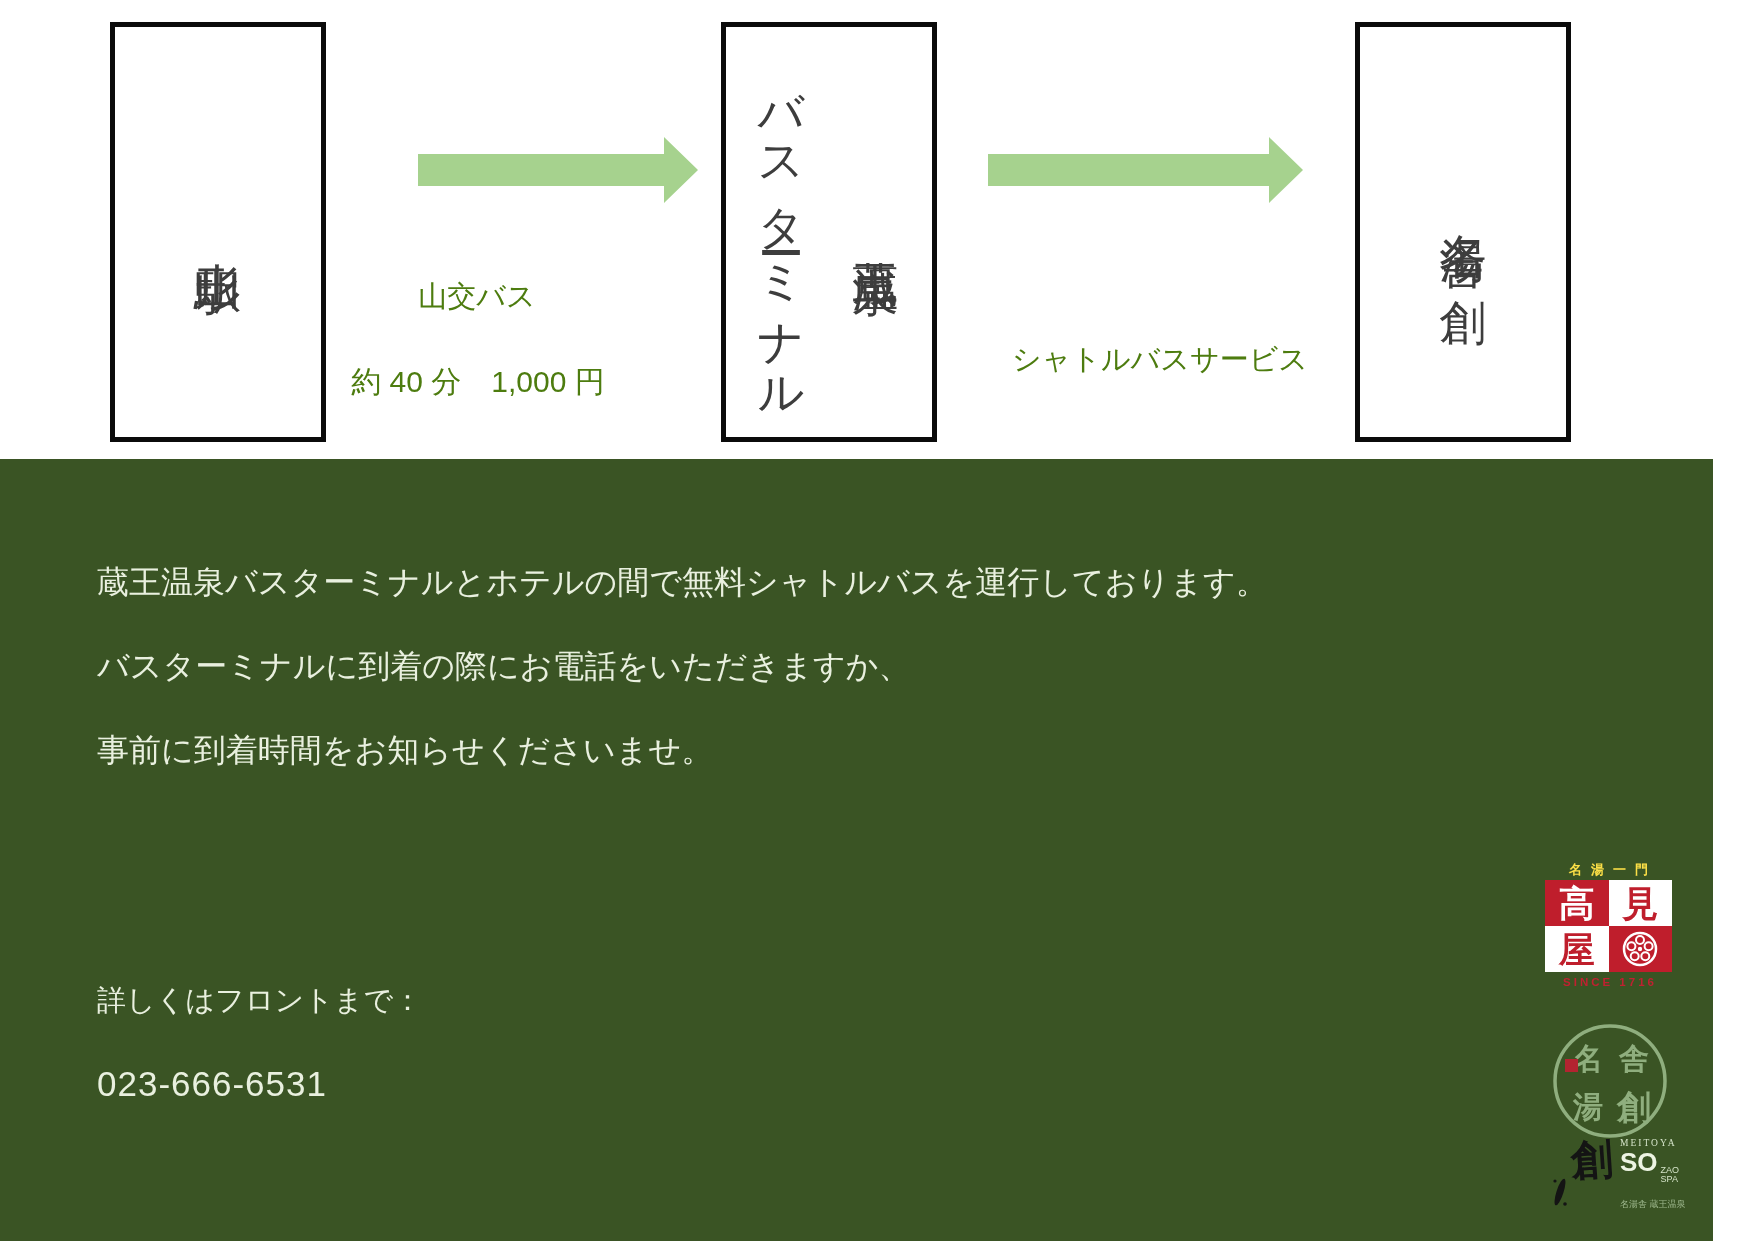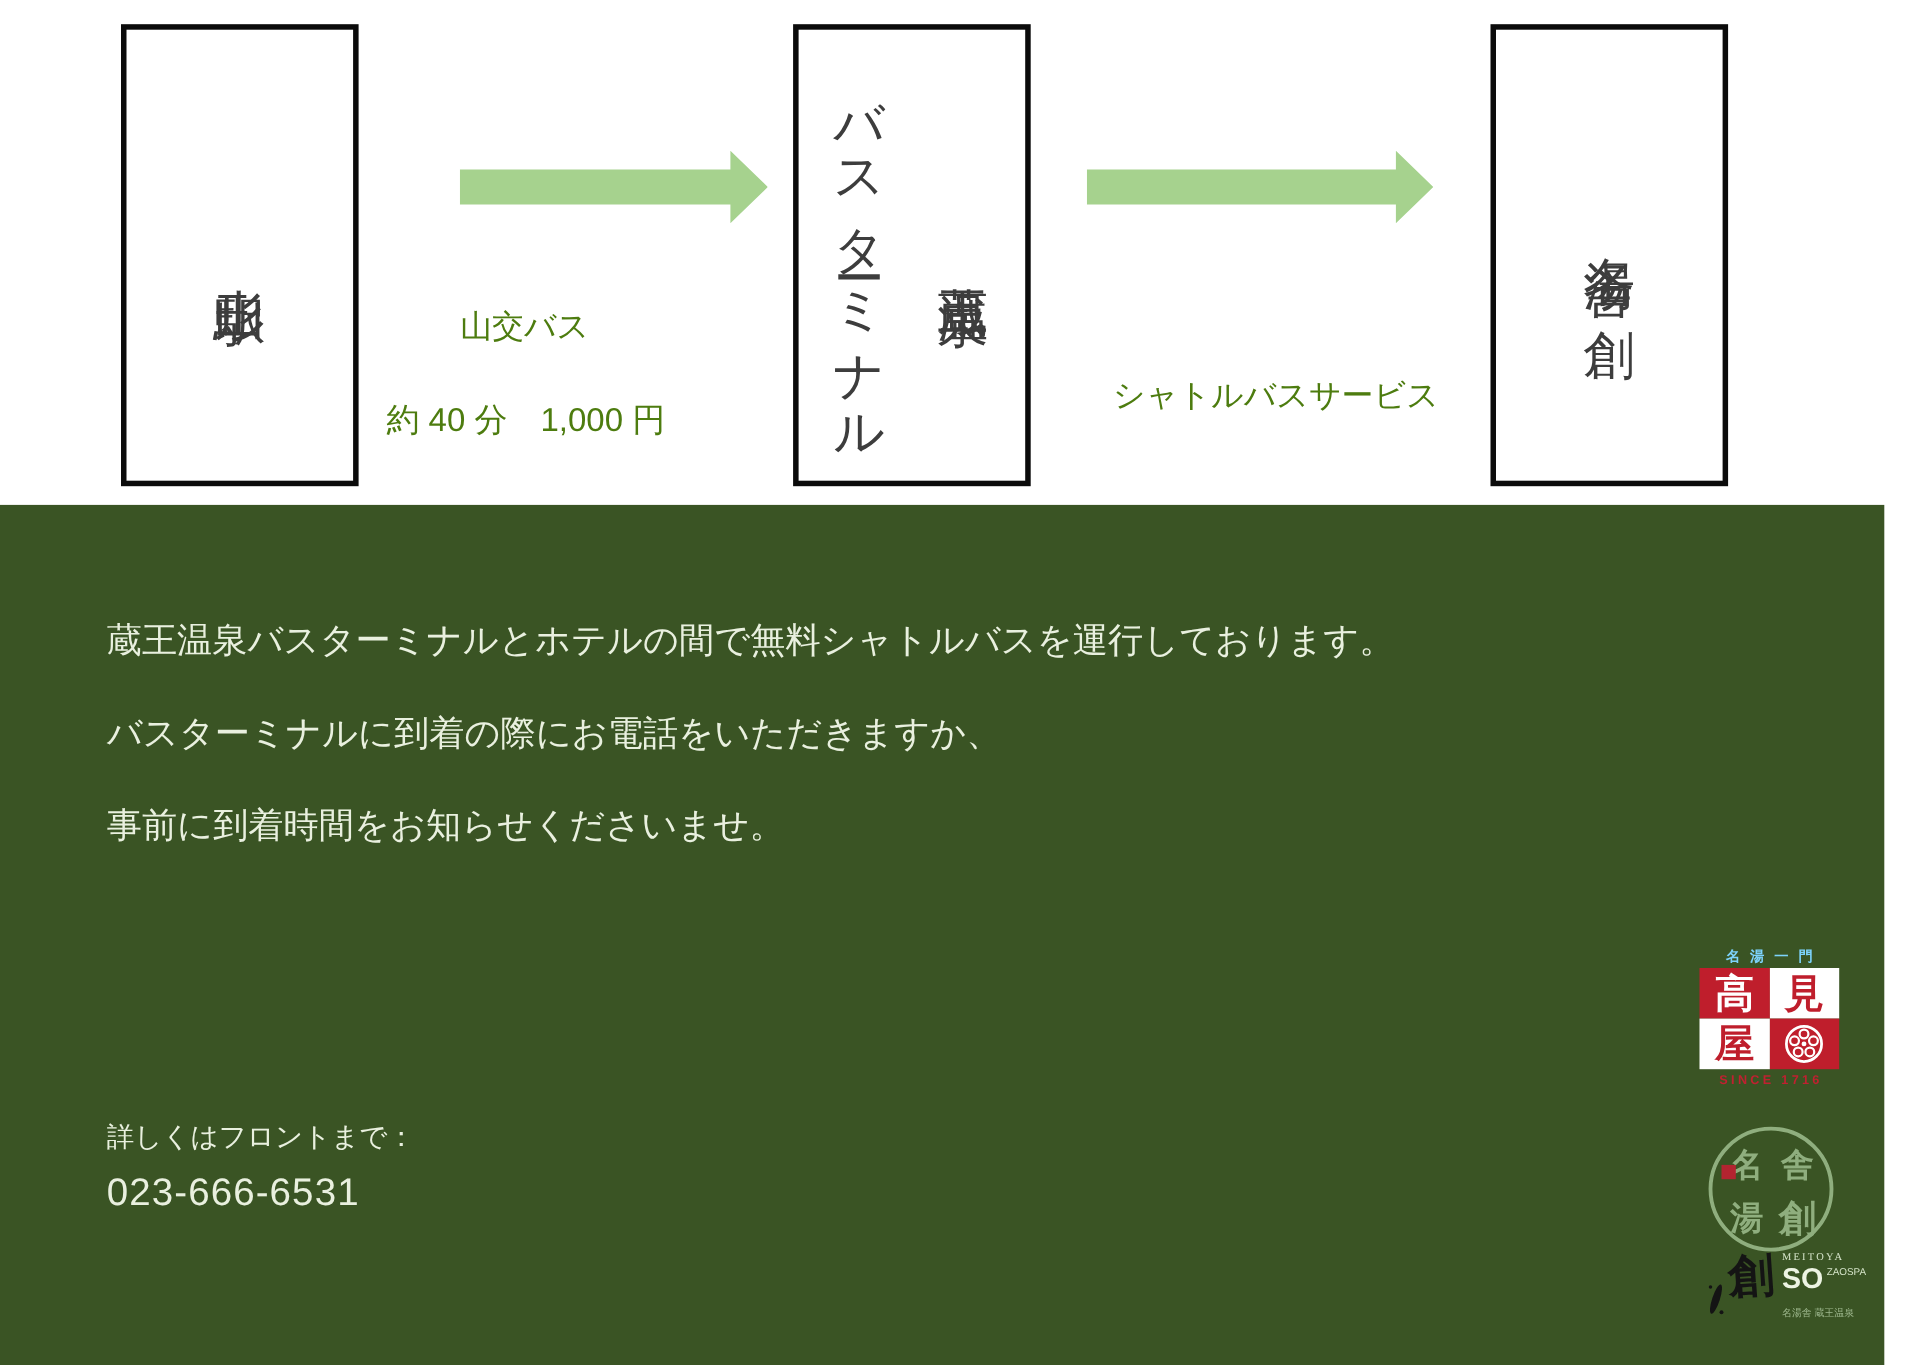--- a/index.html
+++ b/index.html
@@ -39,26 +39,26 @@
   .green-section{
     position:absolute;left:0;top:459px;width:1713px;height:782px;
     background:#3a5424;
   }
   .notice-line{
     position:absolute;left:97px;color:#e9f0df;font-size:32px;white-space:nowrap;
   }
   .n1{top:102px;}
   .n2{top:186px;}
   .n3{top:270px;}
-  .contact{top:522px;font-size:25px;margin-top:36px;}
+  .contact{top:522px;font-size:29px;}
   .phone{top:605px;font-size:35px;letter-spacing:1px;}
   
   .takamiya{position:absolute;left:1545px;top:402px;width:127px;}
   .takamiya-motto{
-    font-size:13px;font-weight:bold;color:#7dd3fc;
+    font-size:13px;font-weight:bold;color:#fde047;
     text-align:center;letter-spacing:9px;text-indent:9px;
     height:17px;line-height:17px;
   }
   .seal-grid{
     margin-top:2px;width:127px;height:92px;
     display:grid;grid-template-columns:1fr 1fr;grid-template-rows:1fr 1fr;
   }
   .seal-tile{
     display:flex;align-items:center;justify-content:center;
     font-family:"DejaVu Serif","Liberation Serif",serif;
@@ -83,21 +83,21 @@
   .brush-char{
     font-family:"DejaVu Serif","Liberation Serif",serif;
     font-size:42px;font-weight:bold;color:#141414;line-height:1;
     transform:rotate(-4deg);
   }
   .splat{align-self:flex-end;margin-right:-4px;}
   .wm-col{display:flex;flex-direction:column;}
   .wm-en{font-size:9.5px;letter-spacing:2px;color:#d4e3c8;line-height:1;font-family:Liberation Serif, serif;}
   .wm-mid{display:flex;align-items:flex-start;gap:3px;margin-top:1px;}
   .wm-so{font-size:26px;font-weight:bold;color:#edf4e3;line-height:0.95;}
-  .wm-stack{display:flex;flex-direction:row;font-size:9px;color:#d4e3c8;line-height:1.1;margin-top:2px;}
+  .wm-stack{display:flex;flex-direction:column;font-size:9px;color:#d4e3c8;line-height:1.1;margin-top:16px;}
   .wm-jp{font-size:9px;color:#9fb98f;line-height:1;margin-top:15px;white-space:nowrap;}
 </style>
 </head>
 <body>
 
 <div class="page">
 
   <div class="station-box box-start">
     <div class="vtext">山形駅</div>
   </div>

